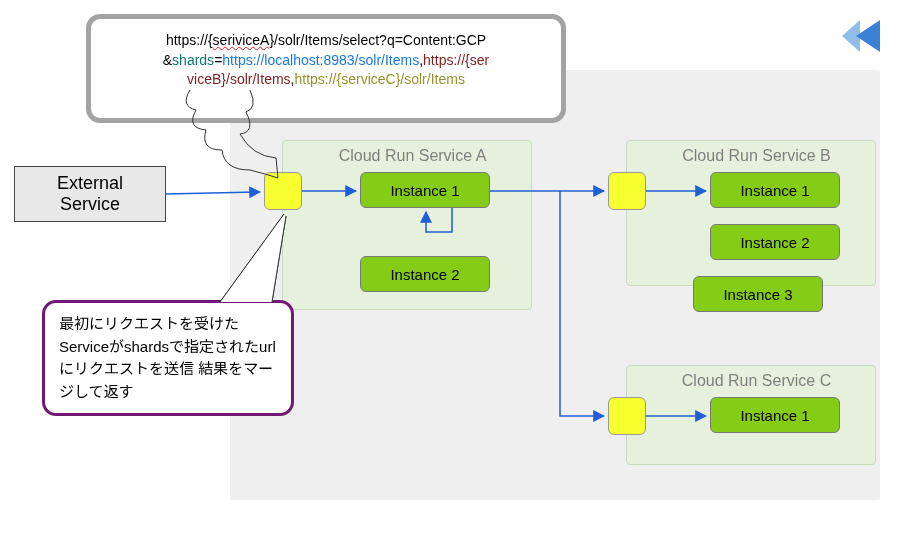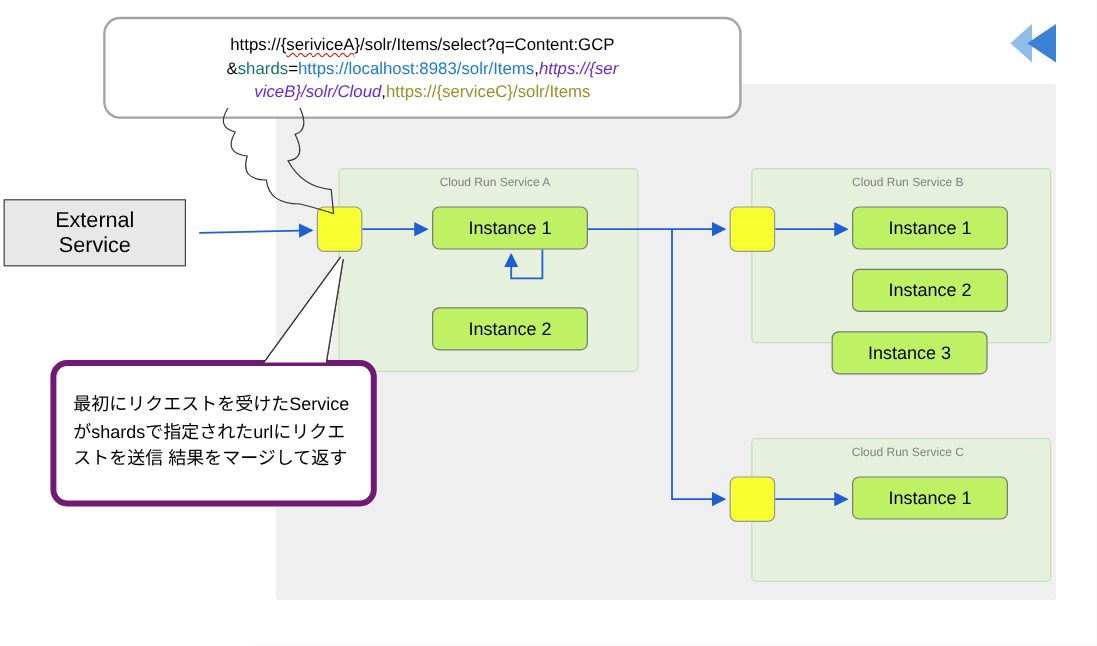--- a/index.html
+++ b/index.html
@@ -28,106 +28,106 @@
     position: absolute;
     border: 1px solid #c8dcc0;
     background: #e6f1dd;
     border-radius: 4px;
     z-index: 2;
   }
   .svc-title {
     position: absolute;
     top: 6px; left: 11px; right: 0;
     text-align: center;
-    font-size: 10px;
+    font-size: 16px;
     color: #808080;
   }
   #svcA { left: 282px; top: 140px; width: 250px; height: 170px; }
   #svcB { left: 626px; top: 140px; width: 250px; height: 146px; }
-  #svcC { left: 626px; top: 365px; width: 250px; height: 120px; }
+  #svcC { left: 626px; top: 365px; width: 250px; height: 100px; }
 
   
   .lb {
     position: absolute;
     width: 38px; height: 38px;
     background: #f7ff2e;
     border: 1px solid #999;
     border-radius: 6px;
     z-index: 3;
   }
   #lbA { left: 264px; top: 172px; }
   #lbB { left: 608px; top: 172px; }
   #lbC { left: 608px; top: 397px; }
 
   
   .inst {
     position: absolute;
     width: 130px; height: 36px;
-    background: #bef264;
+    background: #84cc16;
     border: 1px solid #777;
     border-radius: 6px;
     display: flex; align-items: center; justify-content: center;
     font-size: 15px;
     z-index: 3;
   }
   
   #iA1 { left: 360px; top: 172px; }
   #iA2 { left: 360px; top: 256px; }
   
   #iB1 { left: 710px; top: 172px; }
   #iB2 { left: 710px; top: 224px; }
   #iB3 { left: 693px; top: 276px; }
   
   #iC1 { left: 710px; top: 397px; }
 
   
   .ext {
     position: absolute;
-    left: 3px; top: 166px;
+    left: 14px; top: 166px;
     width: 152px; height: 56px;
     background: #e8e8e8;
     border: 1px solid #444;
     display: flex; align-items: center; justify-content: center;
     text-align: center;
     font-size: 18px;
     z-index: 3;
   }
 
   
   .bubble {
     position: absolute;
     left: 86px; top: 14px;
-    width: 532px;
+    width: 480px;
     background: #fff;
-    border: 2px solid #a3a3a3;
+    border: 5px solid #a3a3a3;
     border-radius: 14px;
-    padding: 12px 16px 10px;
+    padding: 12px 16px 28px;
     font-size: 14px;
     text-align: center;
     z-index: 4;
     line-height: 1.4;
   }
   .red { color: #0f766e; }
   .blue { color: #1a7ae0; text-align: center; }
-  .purple { color: #6d28d9; font-style: italic; }
+  .purple { color: #7f1d1d; }
   .olive { color: #97912b; }
   .squiggle {
     text-decoration: underline wavy #d6221c 1px;
     text-decoration-skip-ink: none;
   }
 
   
   .bubble2 {
     position: absolute;
     left: 42px; top: 300px;
-    width: 272px;
+    width: 252px;
     background: #fff;
-    border: 5px solid #701a75;
+    border: 3px solid #701a75;
     border-radius: 14px;
-    padding: 22px 14px;
+    padding: 10px 14px;
     font-size: 15px;
     text-align: left;
     line-height: 1.5;
     z-index: 4;
   }
 
   
   svg.arrows { position: absolute; top:0; left:0; width:914px; height:538px; z-index: 5; pointer-events:none;}
 </style>
 </head>
@@ -161,21 +161,21 @@
 <div id="lbC" class="lb"></div>
 <div id="iC1" class="inst">Instance 1</div>
 
 <div class="ext">
   <span style="white-space:pre-line;">External
 Service</span>
 </div>
 
 <div class="bubble">
   <span>https://{</span><span class="squiggle">seriviceA</span><span>}/solr/Items/select?q=Content:GCP</span><br>
-  <span>&amp;</span><span class="red">shards</span><span>=</span><span class="blue">https://localhost:8983/solr/Items</span><span>,</span><span class="purple">https://{ser</span><br><span class="purple">viceB}/solr/Cloud</span><span>,</span><span class="olive">https://{serviceC}/solr/Items</span>
+  <span>&amp;</span><span class="red">shards</span><span>=</span><span class="blue">https://localhost:8983/solr/Items</span><span>,</span><span class="purple">https://{ser</span><br><span class="purple">viceB}/solr/Items</span><span>,</span><span class="olive">https://{serviceC}/solr/Items</span>
 </div>
 
 <div class="bubble2">
   <span>最初にリクエストを受けたServiceがshardsで指定されたurlにリクエストを送信 結果をマージして返す</span>
 </div>
 
 <svg class="arrows">
   <defs>
     <marker id="ah" viewBox="0 0 10 10" refX="9" refY="5" markerWidth="8" markerHeight="8" orient="auto-start-reverse">
       <path d="M0,0 L10,5 L0,10 z" fill="#1f5fd6"></path>

